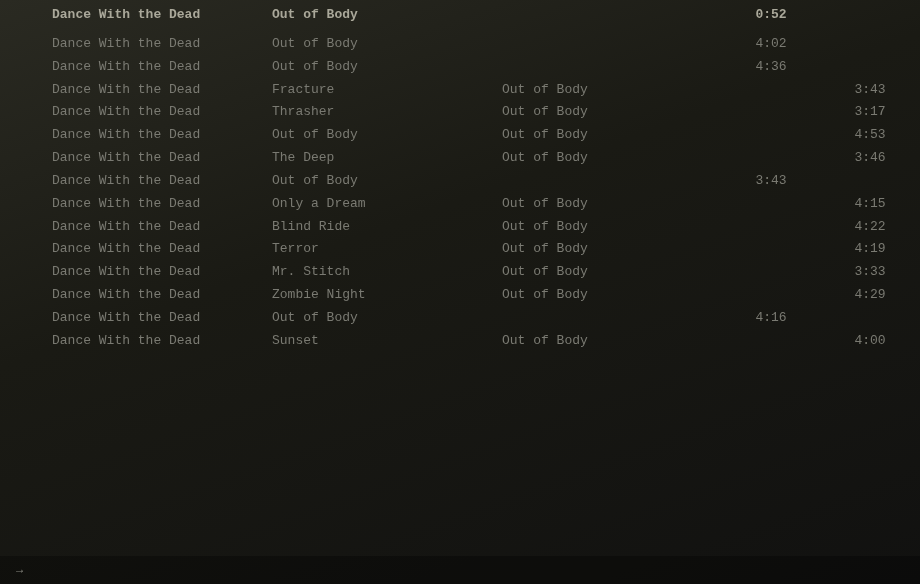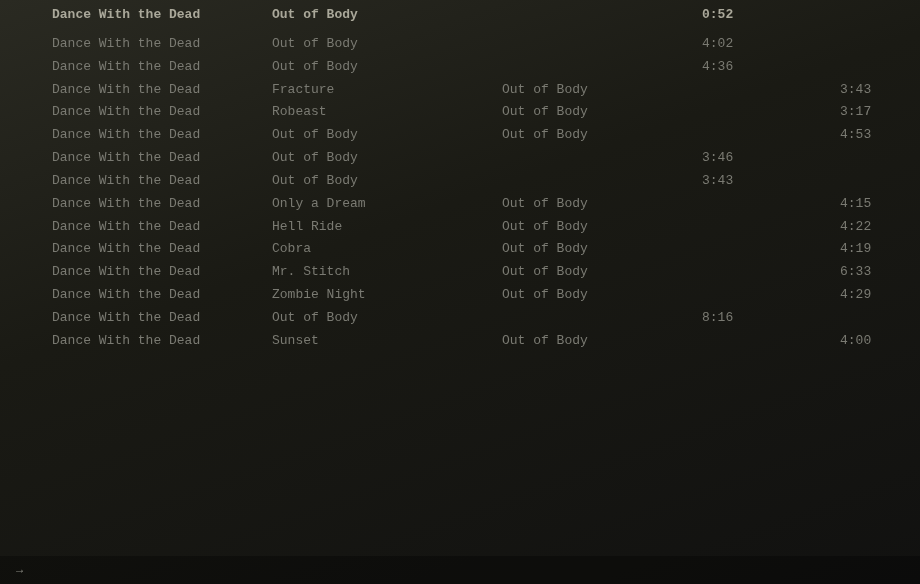--- a/index.html
+++ b/index.html
@@ -35,21 +35,21 @@
     .track-row.header {
       color: #aaa89a;
       font-weight: bold;
       padding-bottom: 4px;
     }
 
     .col-artist { }
     .col-title { }
     .col-album { }
     .col-spacer { }
-    .col-duration { text-align: left; }
+    .col-duration { text-align: center; }
 
     .bottom-bar {
       position: absolute;
       bottom: 0;
       left: 0;
       right: 0;
       height: 28px;
       background: rgba(0,0,0,0.3);
       display: flex;
       align-items: center;
@@ -91,84 +91,85 @@
     </div>
     <div class="track-row">
       <span class="col-artist">Dance With the Dead</span>
       <span class="col-title">Fracture</span>
       <span class="col-album">Out of Body</span>
       <span class="col-spacer"></span>
       <span class="col-duration">3:43</span>
     </div>
     <div class="track-row">
       <span class="col-artist">Dance With the Dead</span>
-      <span class="col-title">Robeast</span>
+      <span class="col-title">Thrasher</span>
       <span class="col-album">Out of Body</span>
       <span class="col-spacer"></span>
       <span class="col-duration">3:17</span>
     </div>
     <div class="track-row">
       <span class="col-artist">Dance With the Dead</span>
       <span class="col-title">Out of Body</span>
       <span class="col-album">Out of Body</span>
       <span class="col-spacer"></span>
       <span class="col-duration">4:53</span>
     </div>
     <div class="track-row">
       <span class="col-artist">Dance With the Dead</span>
+      <span class="col-title">The Deep</span>
       <span class="col-album">Out of Body</span>
       <span class="col-spacer"></span>
       <span class="col-duration">3:46</span>
     </div>
     <div class="track-row">
       <span class="col-artist">Dance With the Dead</span>
       <span class="col-album">Out of Body</span>
       <span class="col-spacer"></span>
       <span class="col-duration">3:43</span>
     </div>
     <div class="track-row">
       <span class="col-artist">Dance With the Dead</span>
       <span class="col-title">Only a Dream</span>
       <span class="col-album">Out of Body</span>
       <span class="col-spacer"></span>
       <span class="col-duration">4:15</span>
     </div>
     <div class="track-row">
       <span class="col-artist">Dance With the Dead</span>
-      <span class="col-title">Hell Ride</span>
+      <span class="col-title">Blind Ride</span>
       <span class="col-album">Out of Body</span>
       <span class="col-spacer"></span>
       <span class="col-duration">4:22</span>
     </div>
     <div class="track-row">
       <span class="col-artist">Dance With the Dead</span>
-      <span class="col-title">Cobra</span>
+      <span class="col-title">Terror</span>
       <span class="col-album">Out of Body</span>
       <span class="col-spacer"></span>
       <span class="col-duration">4:19</span>
     </div>
     <div class="track-row">
       <span class="col-artist">Dance With the Dead</span>
       <span class="col-title">Mr. Stitch</span>
       <span class="col-album">Out of Body</span>
       <span class="col-spacer"></span>
-      <span class="col-duration">6:33</span>
+      <span class="col-duration">3:33</span>
     </div>
     <div class="track-row">
       <span class="col-artist">Dance With the Dead</span>
       <span class="col-title">Zombie Night</span>
       <span class="col-album">Out of Body</span>
       <span class="col-spacer"></span>
       <span class="col-duration">4:29</span>
     </div>
     <div class="track-row">
       <span class="col-artist">Dance With the Dead</span>
       <span class="col-album">Out of Body</span>
       <span class="col-spacer"></span>
-      <span class="col-duration">8:16</span>
+      <span class="col-duration">4:16</span>
     </div>
     <div class="track-row">
       <span class="col-artist">Dance With the Dead</span>
       <span class="col-title">Sunset</span>
       <span class="col-album">Out of Body</span>
       <span class="col-spacer"></span>
       <span class="col-duration">4:00</span>
     </div>
   </div>
 

